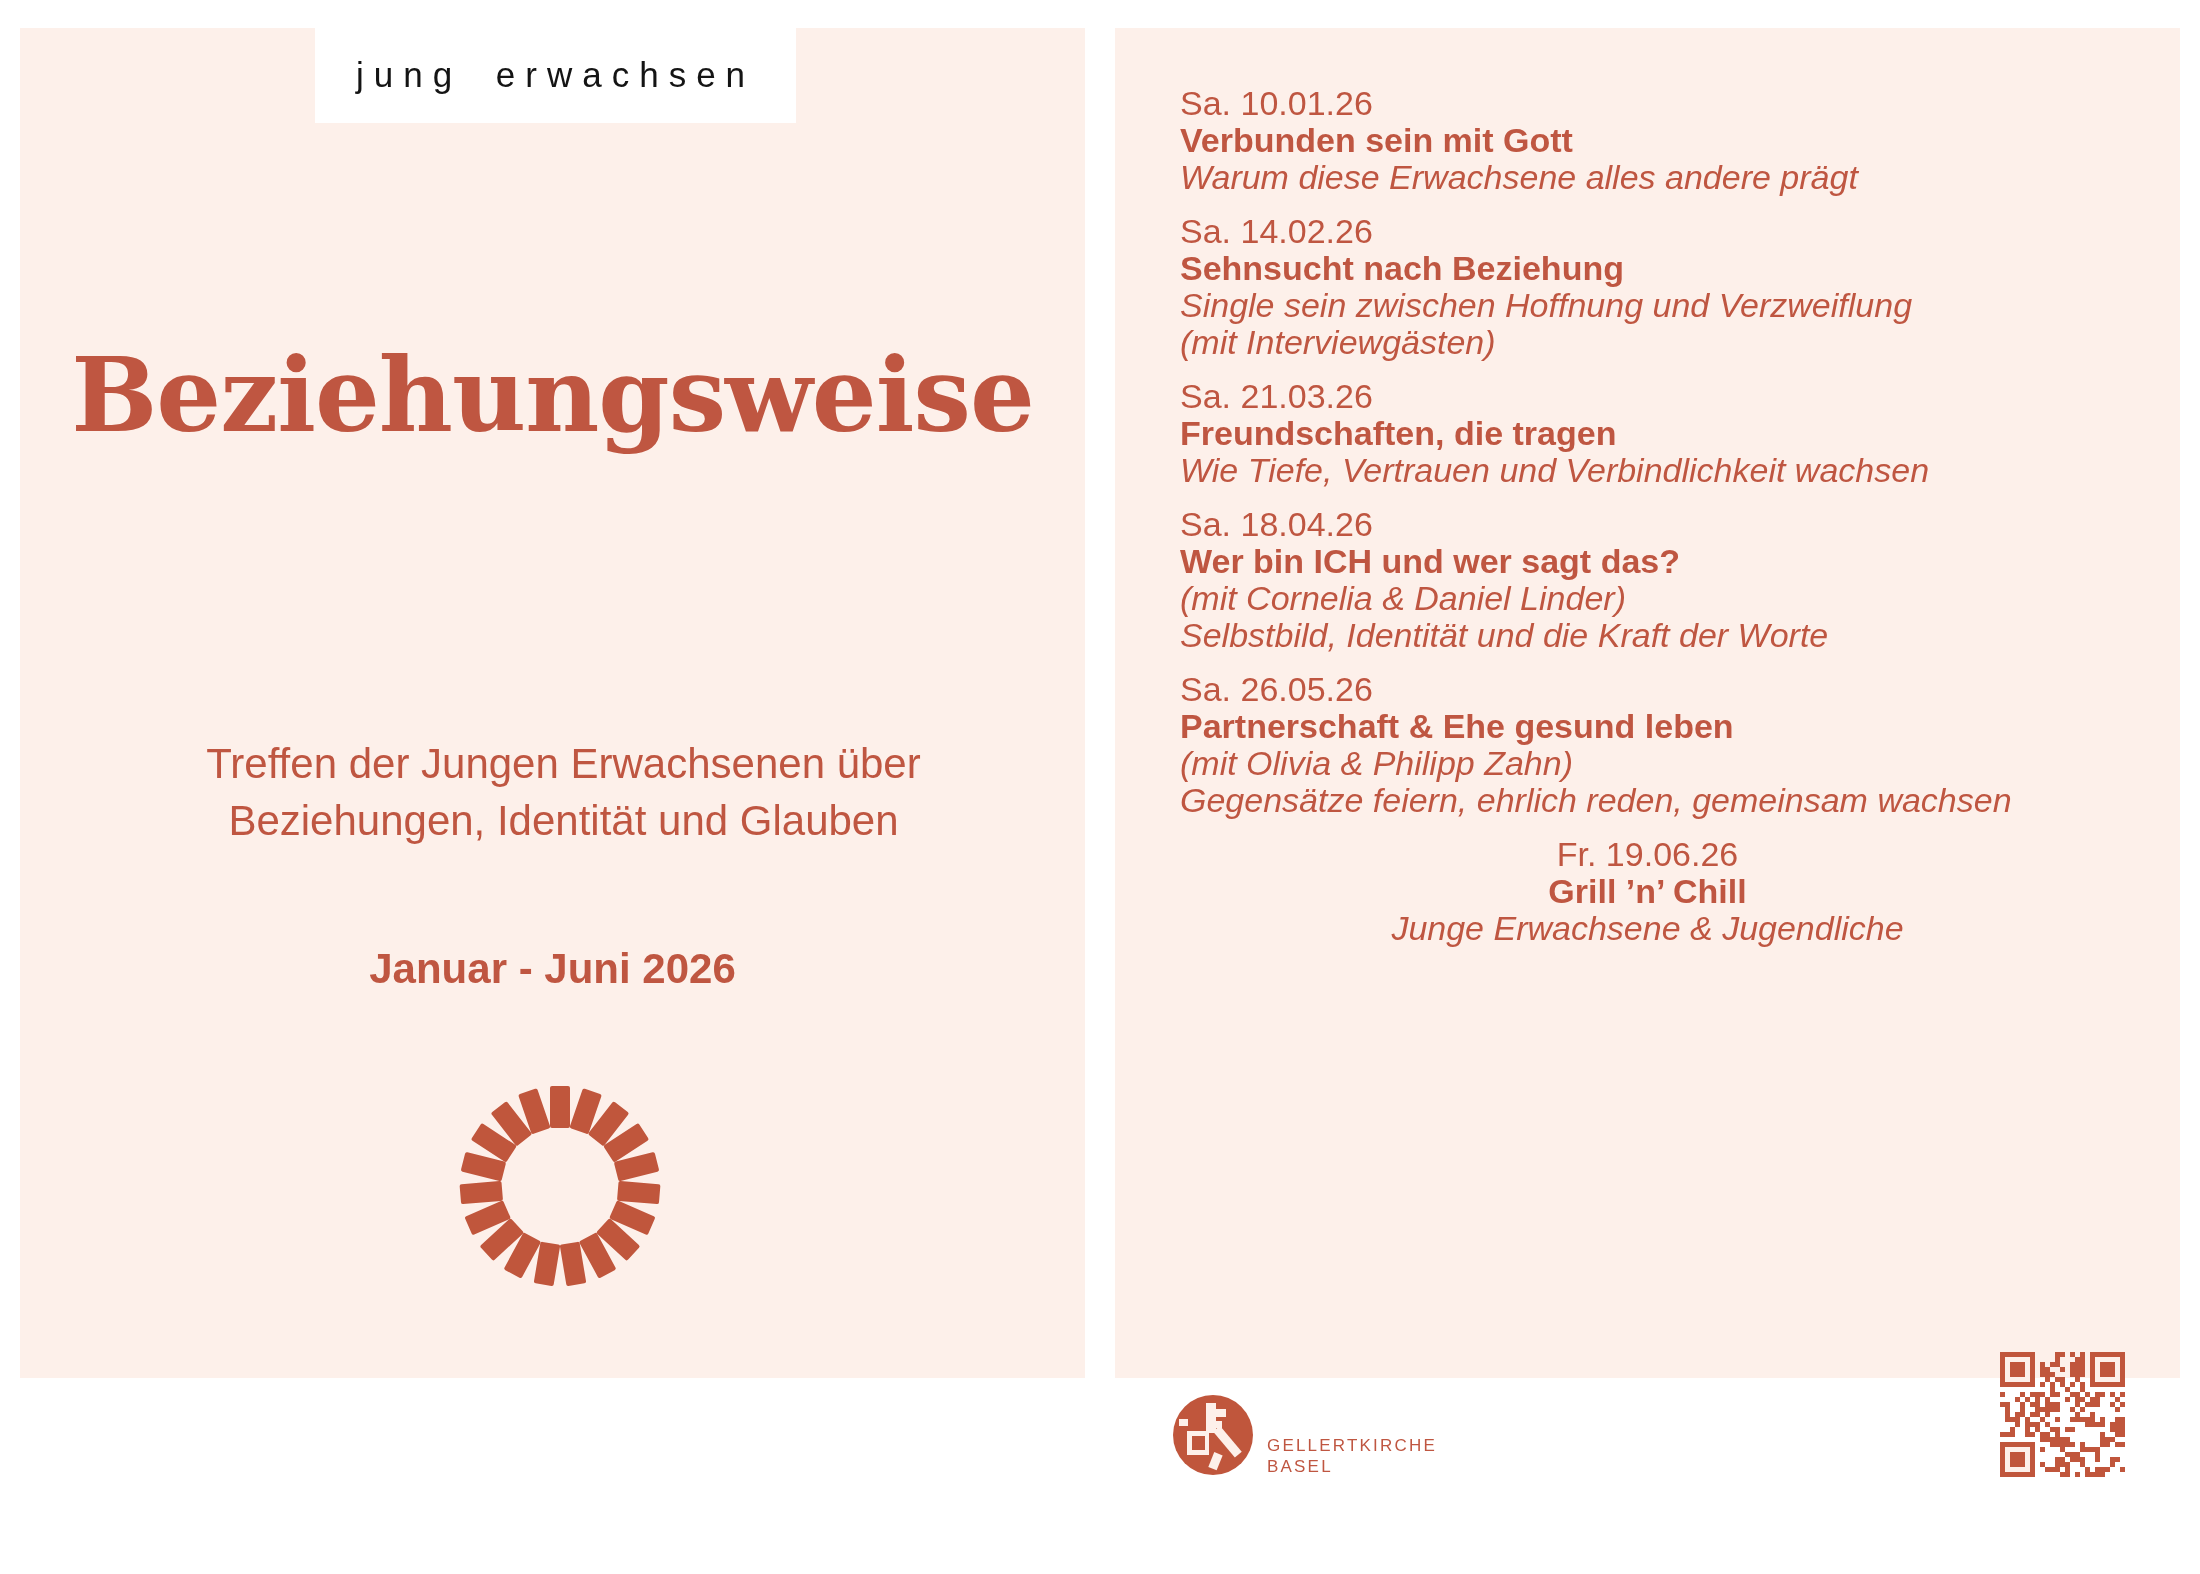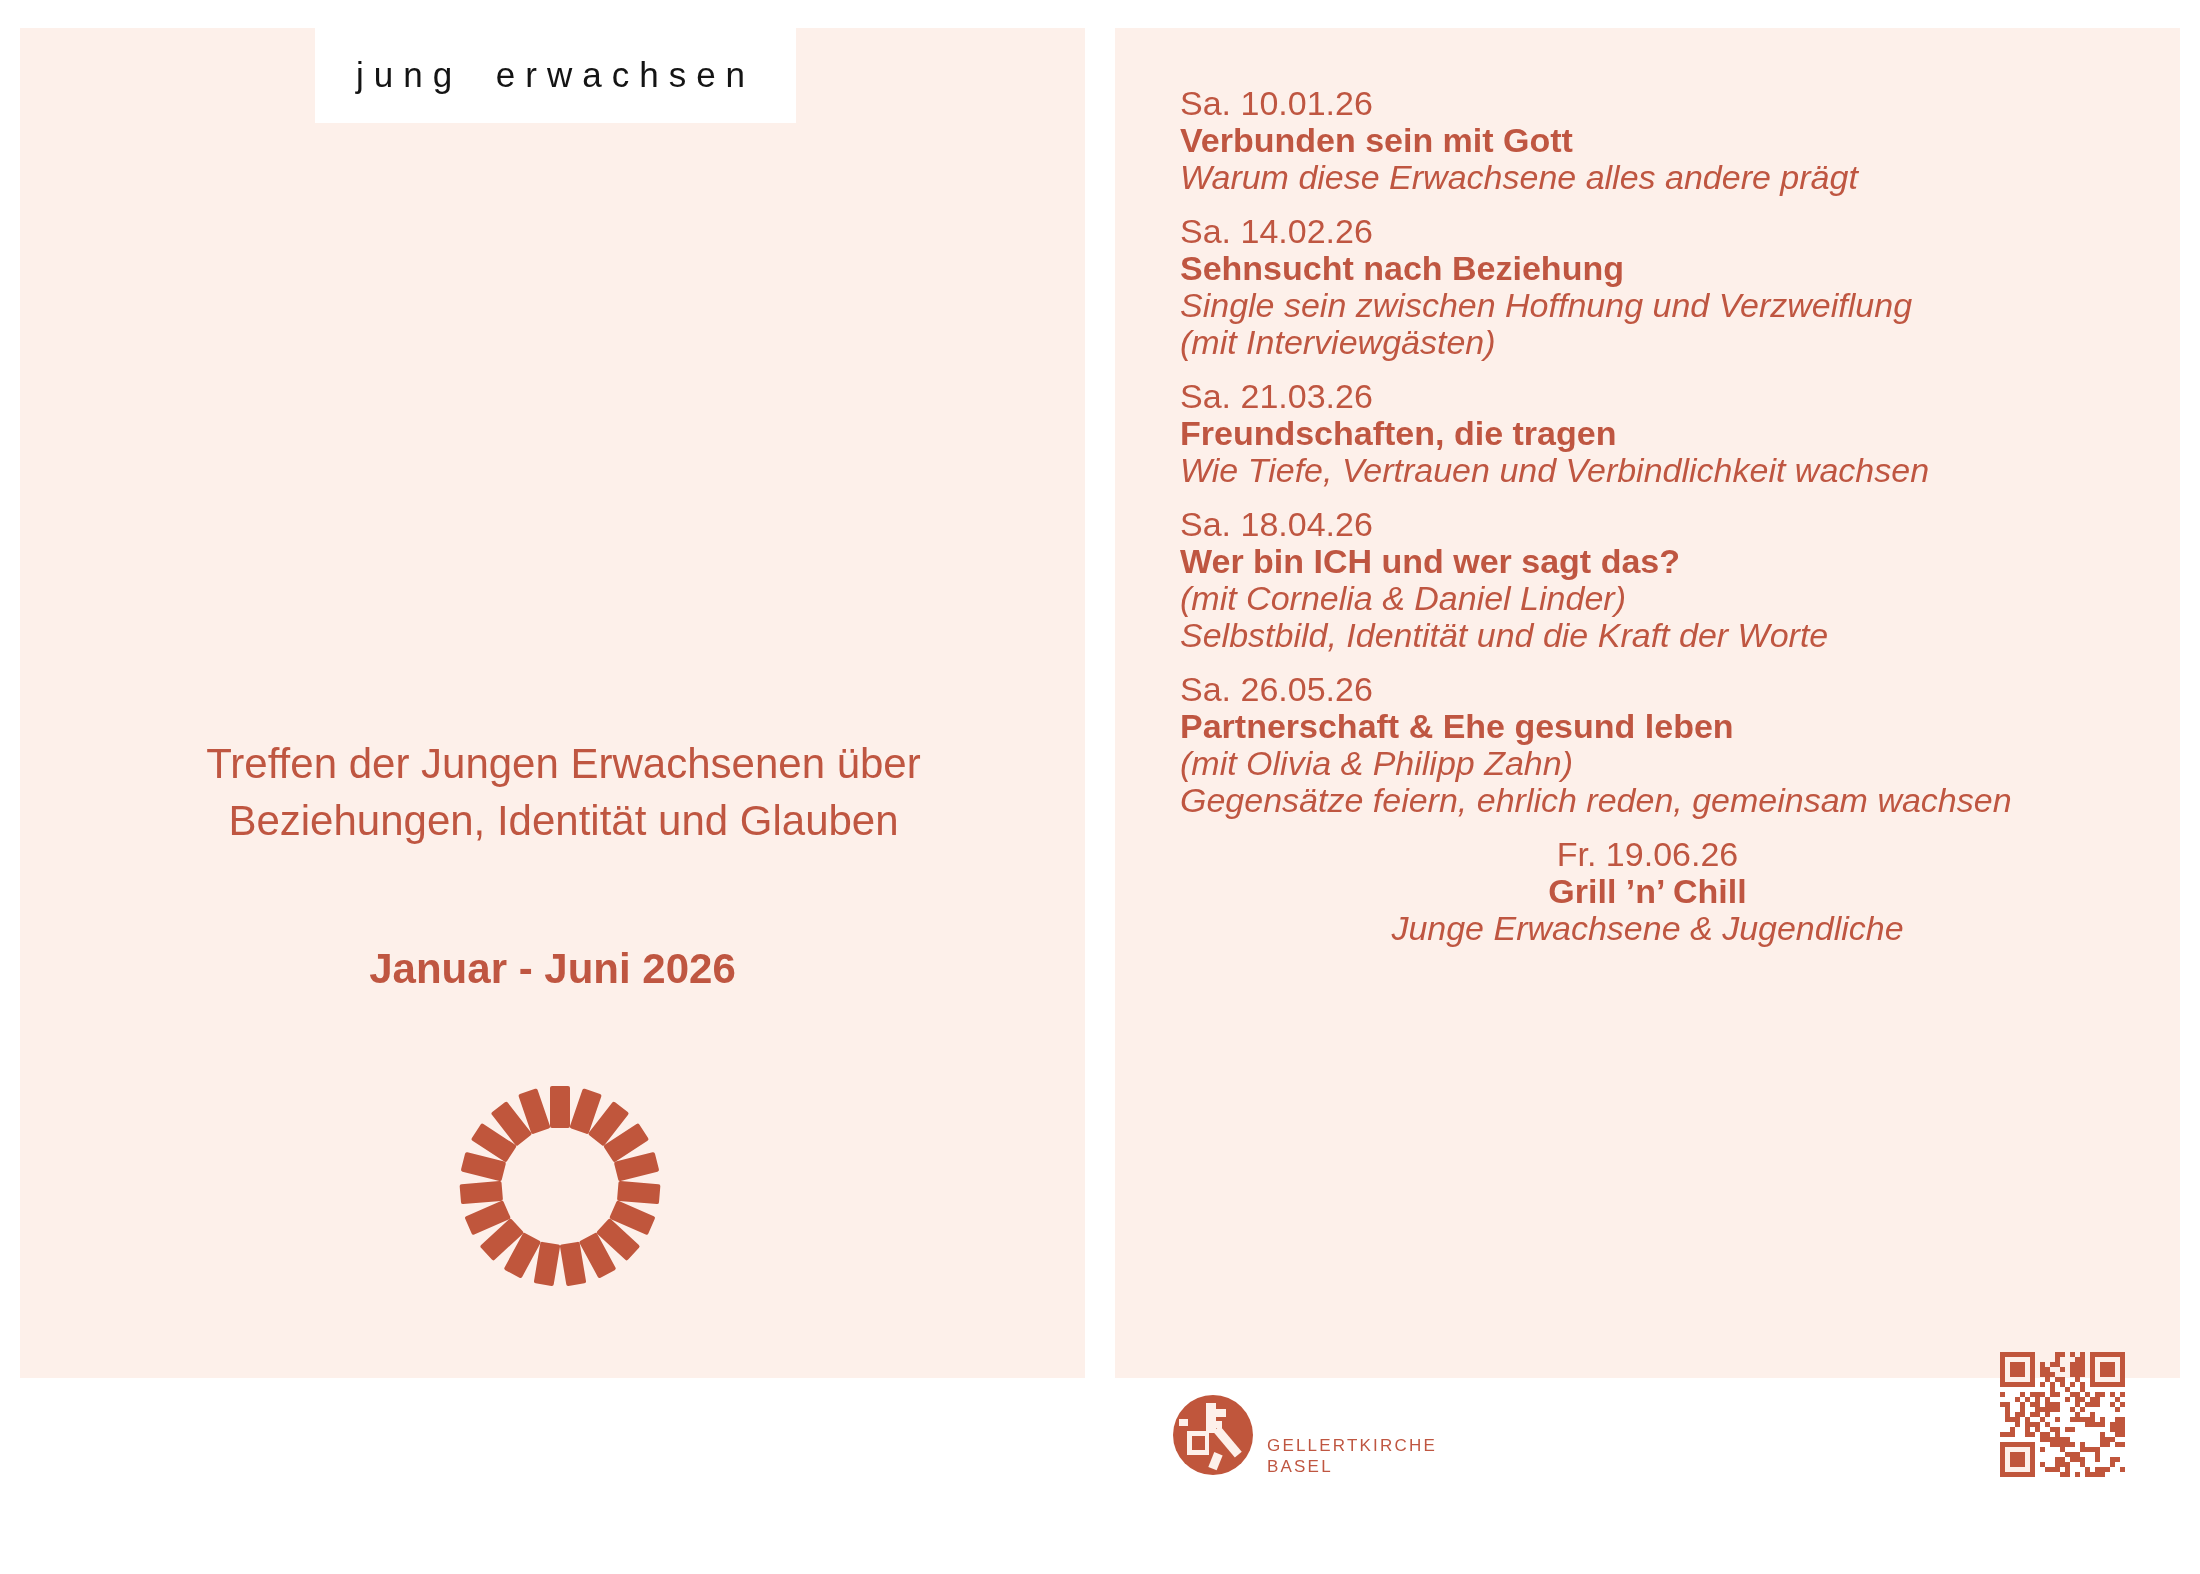--- a/index.html
+++ b/index.html
@@ -122,20 +122,21 @@
   }
   .qr svg{width:100%;height:100%;display:block;}
 </style>
 </head>
 <body>
 
 <div class="brand-label">jung erwachsen</div>
 
 <div class="panel panel-left">
 
+  <div class="main-title">Beziehungsweise</div>
 
   <div class="subtitle">
     <div>Treffen der Jungen Erwachsenen über</div>
     <div>Beziehungen, Identität und Glauben</div>
   </div>
 
   <div class="date-range">Januar - Juni 2026</div>
 
   <div class="sunburst">
     <svg viewBox="0 0 210 210" width="210" height="210" aria-hidden="true">

